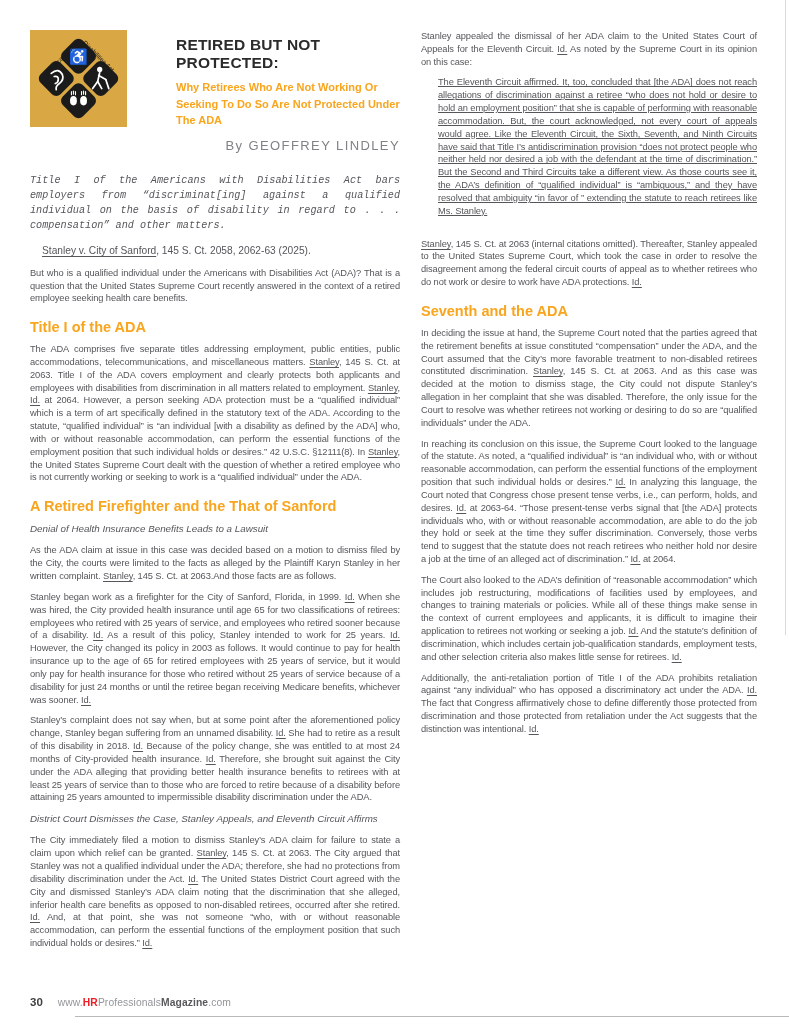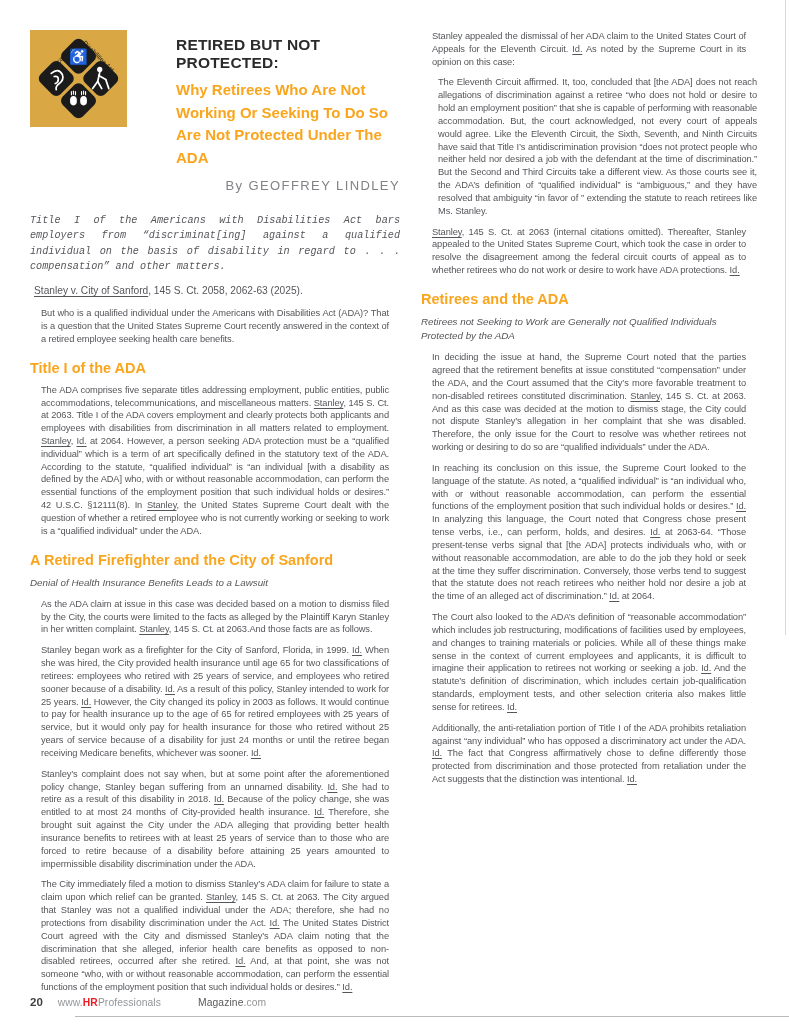--- a/index.html
+++ b/index.html
@@ -6,37 +6,37 @@
   .page{position:relative;width:789px;height:1024px;margin:0 auto;background:#ffffff;
         font-family:"Liberation Sans",sans-serif;overflow:hidden;}
   .content{display:flex;padding:30px 31px 0 30px;gap:21px;box-sizing:border-box;}
   .col-left{width:370px;flex:none;}
   .col-right{width:336px;flex:none;}
 
   .article-header{display:flex;gap:25px;margin-bottom:20px;}
   .logo{width:97px;height:97px;flex:none;}
   .title-block{flex:1;padding-top:6px;margin-left:24px;}
   .title{font-size:15.5px;font-weight:bold;color:#2b2b2b;letter-spacing:.2px;margin:0 0 7px;}
-  .subtitle{font-size:15px;line-height:1.5;font-weight:bold;color:#F9A51D;margin:0 0 9px;}
+  .subtitle{font-size:11px;line-height:1.5;font-weight:bold;color:#F9A51D;margin:0 0 9px;}
   .byline{text-align:right;font-size:13px;letter-spacing:1.4px;color:#808285;}
 
   .intro-para{font-style:italic;font-size:10.2px;line-height:1.5;color:#55565A;text-align:justify;margin:0 0 11px;font-family:Liberation Mono, monospace;}
-  .citation-line{font-size:10.2px;color:#55565A;margin:0 4px 11px;}
-  .body-para{font-size:9.3px;line-height:1.38;letter-spacing:-0.1px;color:#55565A;text-align:justify;margin:0 11px 8px;}
+  .citation-line{font-size:10.2px;color:#55565A;margin:0 12px 11px;}
+  .body-para{font-size:9.3px;line-height:1.38;letter-spacing:-0.1px;color:#55565A;text-align:justify;margin:0 0 8px;}
   .section-heading{font-size:14.5px;font-weight:bold;color:#F9A51D;margin:14px 0 8px;}
   .subhead{font-style:italic;font-size:9.8px;line-height:1.45;color:#55565A;margin:0 0 8px;}
-  .block-quote{font-size:9.3px;line-height:1.38;letter-spacing:-0.1px;color:#55565A;text-align:justify;margin:0 0 8px;padding-left:17px;}
+  .block-quote{font-size:9.3px;line-height:1.38;letter-spacing:-0.1px;color:#55565A;text-align:justify;margin:0 0 20px;padding-left:17px;text-decoration:underline;}
   .uline{text-decoration:underline;text-underline-offset:1.5px;}
 
   .page-footer{position:absolute;left:30px;bottom:16px;display:flex;align-items:baseline;gap:15px;}
   .page-num{font-weight:bold;font-size:11.5px;color:#414042;}
   .mag-url{font-size:10.3px;letter-spacing:.1px;}
   .f-gray{color:#939598;}
   .f-red{color:#EC1C24;font-weight:bold;}
-  .f-dark{color:#58595B;font-weight:normal;padding-left:37px;}
+  .f-dark{color:#58595B;font-weight:bold;}
 
   .scan-edge-bottom{position:absolute;left:75px;right:0;bottom:7px;height:1px;background:#b9b9b9;}
   .scan-edge-right{position:absolute;right:3px;top:0;height:62%;width:1px;background:#d9d9d9;}
 </style>
 </head>
 <body>
 
 <div class="page">
   <div class="content">
 
@@ -83,45 +83,45 @@
           <p class="subtitle">Why Retirees Who Are Not Working Or Seeking To Do So Are Not Protected Under The ADA</p>
           <div class="byline">By GEOFFREY LINDLEY</div>
         </div>
       </header>
       <div>
           <p class="intro-para">Title I of the Americans with Disabilities Act bars employers from “discriminat[ing] against a qualified individual on the basis of disability in regard to . . . compensation” and other matters.</p>
           <p class="citation-line"><span class="uline">Stanley v. City of Sanford</span><span>, 145 S. Ct. 2058, 2062-63 (2025).</span></p>
           <p class="body-para"><span>But who is a qualified individual under the Americans with Disabilities Act (ADA)? That is a question that the United States Supreme Court recently answered in the context of a retired employee seeking health care benefits.</span></p>
           <h2 class="section-heading">Title I of the ADA</h2>
           <p class="body-para"><span>The ADA comprises five separate titles addressing employment, public entities, public accommodations, telecommunications, and miscellaneous matters. </span><span class="uline">Stanley</span><span>, 145 S. Ct. at 2063. Title I of the ADA covers employment and clearly protects both applicants and employees with disabilities from discrimination in all matters related to employment. </span><span class="uline">Stanley</span><span>, </span><span class="uline">Id.</span><span> at 2064. However, a person seeking ADA protection must be a “qualified individual” which is a term of art specifically defined in the statutory text of the ADA. According to the statute, “qualified individual” is “an individual [with a disability as defined by the ADA] who, with or without reasonable accommodation, can perform the essential functions of the employment position that such individual holds or desires.” 42 U.S.C. §12111(8). In </span><span class="uline">Stanley</span><span>, the United States Supreme Court dealt with the question of whether a retired employee who is not currently working or seeking to work is a “qualified individual” under the ADA.</span></p>
-          <h2 class="section-heading">A Retired Firefighter and the City of Sanford</h2>
+          <h2 class="section-heading">A Retired Firefighter and the That of Sanford</h2>
           <p class="subhead">Denial of Health Insurance Benefits Leads to a Lawsuit</p>
           <p class="body-para"><span>As the ADA claim at issue in this case was decided based on a motion to dismiss filed by the City, the courts were limited to the facts as alleged by the Plaintiff Karyn Stanley in her written complaint. </span><span class="uline">Stanley</span><span>, 145 S. Ct. at 2063.And those facts are as follows.</span></p>
           <p class="body-para"><span>Stanley began work as a firefighter for the City of Sanford, Florida, in 1999. </span><span class="uline">Id.</span><span> When she was hired, the City provided health insurance until age 65 for two classifications of retirees: employees who retired with 25 years of service, and employees who retired sooner because of a disability. </span><span class="uline">Id.</span><span> As a result of this policy, Stanley intended to work for 25 years. </span><span class="uline">Id.</span><span> However, the City changed its policy in 2003 as follows. It would continue to pay for health insurance up to the age of 65 for retired employees with 25 years of service, but it would only pay for health insurance for those who retired without 25 years of service because of a disability for just 24 months or until the retiree began receiving Medicare benefits, whichever was sooner. </span><span class="uline">Id.</span></p>
           <p class="body-para"><span>Stanley’s complaint does not say when, but at some point after the aforementioned policy change, Stanley began suffering from an unnamed disability. </span><span class="uline">Id.</span><span> She had to retire as a result of this disability in 2018. </span><span class="uline">Id.</span><span> Because of the policy change, she was entitled to at most 24 months of City-provided health insurance. </span><span class="uline">Id.</span><span> Therefore, she brought suit against the City under the ADA alleging that providing better health insurance benefits to retirees with at least 25 years of service than to those who are forced to retire because of a disability before attaining 25 years amounted to impermissible disability discrimination under the ADA.</span></p>
+          <p class="subhead">District Court Dismisses the Case, Stanley Appeals, and Eleventh Circuit Affirms</p>
           <p class="body-para"><span>The City immediately filed a motion to dismiss Stanley’s ADA claim for failure to state a claim upon which relief can be granted. </span><span class="uline">Stanley</span><span>, 145 S. Ct. at 2063. The City argued that Stanley was not a qualified individual under the ADA; therefore, she had no protections from disability discrimination under the Act. </span><span class="uline">Id.</span><span> The United States District Court agreed with the City and dismissed Stanley’s ADA claim noting that the discrimination that she alleged, inferior health care benefits as opposed to non-disabled retirees, occurred after she retired. </span><span class="uline">Id.</span><span> And, at that point, she was not someone “who, with or without reasonable accommodation, can perform the essential functions of the employment position that such individual holds or desires.” </span><span class="uline">Id.</span></p>
         </div>
     </div>
 
     <div class="col-right">
       <div>
           <p class="body-para"><span>Stanley appealed the dismissal of her ADA claim to the United States Court of Appeals for the Eleventh Circuit. </span><span class="uline">Id.</span><span> As noted by the Supreme Court in its opinion on this case:</span></p>
           <p class="block-quote"><span>The Eleventh Circuit affirmed. It, too, concluded that [the ADA] does not reach allegations of discrimination against a retiree “who does not hold or desire to hold an employment position” that she is capable of performing with reasonable accommodation. But, the court acknowledged, not every court of appeals would agree. Like the Eleventh Circuit, the Sixth, Seventh, and Ninth Circuits have said that Title I’s antidiscrimination provision “does not protect people who neither held nor desired a job with the defendant at the time of discrimination.” But the Second and Third Circuits take a different view. As those courts see it, the ADA’s definition of “qualified individual” is “ambiguous,” and they have resolved that ambiguity “in favor of ” extending the statute to reach retirees like Ms. Stanley.</span></p>
           <p class="body-para"><span class="uline">Stanley</span><span>, 145 S. Ct. at 2063 (internal citations omitted). Thereafter, Stanley appealed to the United States Supreme Court, which took the case in order to resolve the disagreement among the federal circuit courts of appeal as to whether retirees who do not work or desire to work have ADA protections. </span><span class="uline">Id.</span></p>
-          <h2 class="section-heading">Retirees and the ADA</h2>
-          <p class="subhead">Retirees not Seeking to Work are Generally not Qualified Individuals Protected by the ADA</p>
+          <h2 class="section-heading">Seventh and the ADA</h2>
           <p class="body-para"><span>In deciding the issue at hand, the Supreme Court noted that the parties agreed that the retirement benefits at issue constituted “compensation” under the ADA, and the Court assumed that the City’s more favorable treatment to non-disabled retirees constituted discrimination. </span><span class="uline">Stanley</span><span>, 145 S. Ct. at 2063. And as this case was decided at the motion to dismiss stage, the City could not dispute Stanley’s allegation in her complaint that she was disabled. Therefore, the only issue for the Court to resolve was whether retirees not working or desiring to do so are “qualified individuals” under the ADA.</span></p>
           <p class="body-para"><span>In reaching its conclusion on this issue, the Supreme Court looked to the language of the statute. As noted, a “qualified individual” is “an individual who, with or without reasonable accommodation, can perform the essential functions of the employment position that such individual holds or desires.” </span><span class="uline">Id.</span><span> In analyzing this language, the Court noted that Congress chose present tense verbs, i.e., can perform, holds, and desires. </span><span class="uline">Id.</span><span> at 2063-64. “Those present-tense verbs signal that [the ADA] protects individuals who, with or without reasonable accommodation, are able to do the job they hold or seek at the time they suffer discrimination. Conversely, those verbs tend to suggest that the statute does not reach retirees who neither hold nor desire a job at the time of an alleged act of discrimination.” </span><span class="uline">Id.</span><span> at 2064.</span></p>
           <p class="body-para"><span>The Court also looked to the ADA’s definition of “reasonable accommodation” which includes job restructuring, modifications of facilities used by employees, and changes to training materials or policies. While all of these things make sense in the context of current employees and applicants, it is difficult to imagine their application to retirees not working or seeking a job. </span><span class="uline">Id.</span><span> And the statute’s definition of discrimination, which includes certain job-qualification standards, employment tests, and other selection criteria also makes little sense for retirees. </span><span class="uline">Id.</span></p>
           <p class="body-para"><span>Additionally, the anti-retaliation portion of Title I of the ADA prohibits retaliation against “any individual” who has opposed a discriminatory act under the ADA. </span><span class="uline">Id.</span><span> The fact that Congress affirmatively chose to define differently those protected from discrimination and those protected from retaliation under the Act suggests that the distinction was intentional. </span><span class="uline">Id.</span></p>
         </div>
     </div>
 
   </div>
 
   <footer class="page-footer">
-    <span class="page-num">20</span>
+    <span class="page-num">30</span>
     <span class="mag-url"><span class="f-gray">www.</span><span class="f-red">HR</span><span class="f-gray">Professionals</span><span class="f-dark">Magazine</span><span class="f-gray">.com</span></span>
   </footer>
 
   <div class="scan-edge-bottom"></div>
   <div class="scan-edge-right"></div>
 </div>
 
 </body></html>

